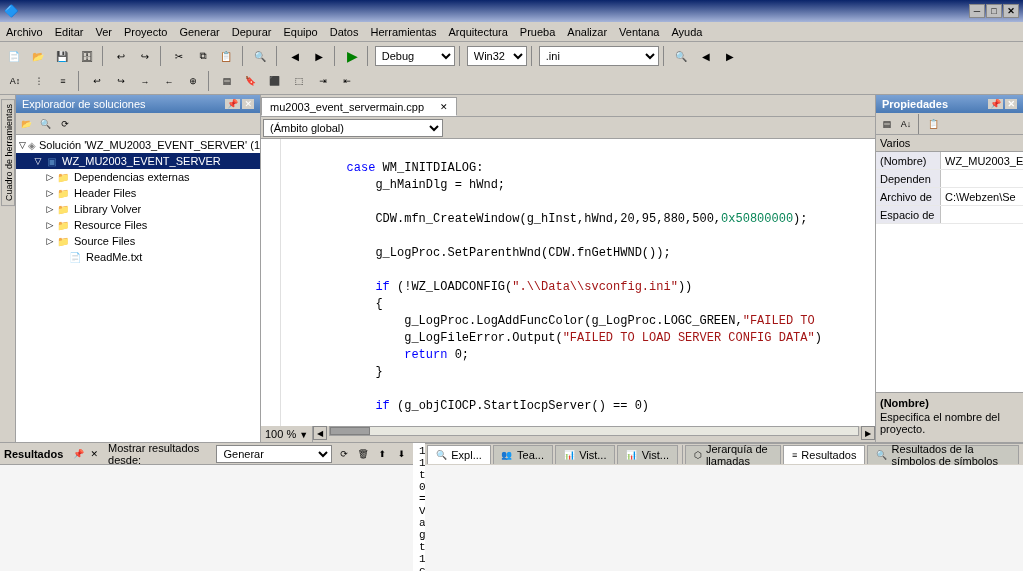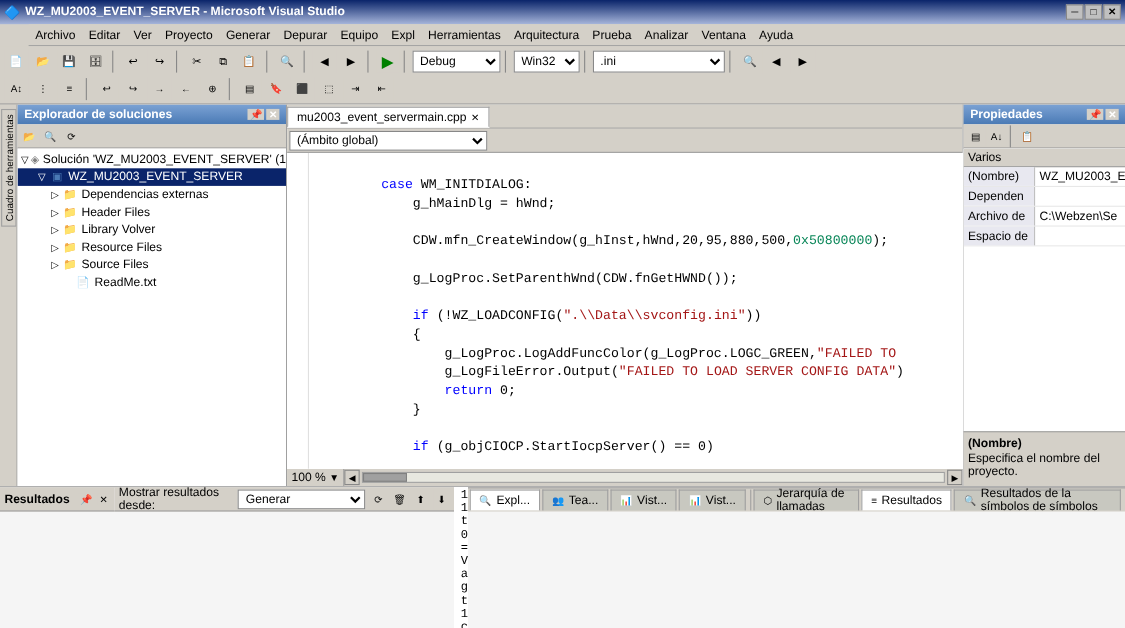--- a/index.html
+++ b/index.html
@@ -5,48 +5,48 @@
     * { margin: 0; padding: 0; box-sizing: border-box; }
     body { font-family: 'Segoe UI', Tahoma, Geneva, Verdana, sans-serif; font-size: 11px; background: #d4d0c8; overflow: hidden; width: 1023px; height: 571px; }
     
     
     #title-bar { background: linear-gradient(to bottom, #0a246a, #a6b5da); color: white; height: 22px; display: flex; align-items: center; justify-content: space-between; padding: 0 4px; font-size: 11px; font-weight: bold; }
     #title-bar-left { display: flex; align-items: center; gap: 4px; }
     #title-bar-right { display: flex; gap: 1px; }
     .title-btn { width: 16px; height: 14px; background: #c0c0c0; border: 1px solid #888; font-size: 9px; display: flex; align-items: center; justify-content: center; cursor: pointer; color: black; }
     
     
-    #menu-bar { background: #d4d0c8; height: 20px; display: flex; align-items: center; border-bottom: 1px solid #a0a0a0; margin-left: 26px; }
+    #menu-bar { background: #d4d0c8; height: 20px; display: flex; align-items: center; border-bottom: 1px solid #a0a0a0; }
     .menu-item { padding: 2px 6px; font-size: 11px; cursor: pointer; color: #000; }
     
     
     #toolbar-area { background: #d4d0c8; border-bottom: 1px solid #a0a0a0; padding: 1px 0; }
     .toolbar-row { display: flex; align-items: center; padding: 1px 4px; gap: 2px; height: 26px; }
     .tb-btn { width: 22px; height: 22px; background: #d4d0c8; border: 1px solid transparent; display: flex; align-items: center; justify-content: center; cursor: pointer; font-size: 10px; }
     .tb-sep { width: 4px; height: 20px; border-left: 1px solid #888; margin: 0 2px; }
     .tb-combo { height: 20px; font-size: 11px; border: 1px solid #888; background: white; padding: 0 2px; }
     .tb-play { background: #d4d0c8; border: 1px solid transparent; padding: 1px 4px; cursor: pointer; display: flex; align-items: center; color: #008000; font-size: 14px; }
     
     
     #solution-panel { width: 245px; background: #f5f5f5; border-right: 1px solid #a0a0a0; display: flex; flex-direction: column; }
-    #solution-header { background: linear-gradient(to bottom, #7ba2d4, #4a7ab5); color: white; font-size: 11px; font-weight: bold; padding: 3px 6px; display: flex; align-items: center; justify-content: space-between; }
+    #solution-header { background: linear-gradient(to bottom, #7ba2d4, #4a7ab5); color: white; font-size: 11px; font-weight: normal; padding: 3px 6px; display: flex; align-items: center; justify-content: space-between; }
     #solution-toolbar { background: #d4d0c8; border-bottom: 1px solid #a0a0a0; display: flex; align-items: center; padding: 1px 2px; gap: 1px; height: 22px; }
     #solution-tree { flex: 1; background: white; overflow: auto; font-size: 11px; padding: 2px 0; }
     .tree-item { display: flex; align-items: center; padding: 1px 0; cursor: pointer; white-space: nowrap; }
     .tree-item.selected { background: #0a246a; color: white; }
     .tree-indent { display: inline-block; }
     .tree-expand { width: 12px; height: 12px; display: inline-flex; align-items: center; justify-content: center; font-size: 9px; cursor: pointer; }
     .tree-icon { width: 16px; height: 14px; display: inline-flex; align-items: center; justify-content: center; font-size: 10px; margin-right: 2px; }
     .folder-icon { color: #dcb240; }
     .tree-label { font-size: 11px; }
     
     
     #editor-area { flex: 1; display: flex; flex-direction: column; background: #f5f5f5; overflow: hidden; }
     #editor-tabs { background: #d4d0c8; border-bottom: 1px solid #a0a0a0; display: flex; align-items: flex-end; padding: 0 0; height: 22px; }
-    .editor-tab { background: #c8c8c0; border: 1px solid #a0a0a0; border-bottom: none; padding: 2px 8px; font-size: 11px; cursor: pointer; display: flex; align-items: center; gap: 4px; height: 19px; margin-right: 2px; }
+    .editor-tab { background: #c8c8c0; border: 1px solid #a0a0a0; border-bottom: none; padding: 2px 8px; font-size: 11px; cursor: pointer; display: flex; align-items: center; gap: 16px; height: 19px; margin-right: 2px; }
     .editor-tab.active { background: white; border-bottom: 1px solid white; font-weight: normal; }
     .tab-close { font-size: 9px; cursor: pointer; }
     #editor-nav { background: #d4d0c8; border-bottom: 1px solid #a0a0a0; display: flex; align-items: center; padding: 1px 2px; gap: 2px; height: 22px; }
     .nav-combo { height: 18px; font-size: 11px; border: 1px solid #888; background: white; padding: 0 2px; flex: 1; }
     #code-area { flex: 1; background: white; overflow: auto; font-family: 'Courier New', monospace; font-size: 12px; display: flex; }
     #line-numbers { background: white; padding: 4px 6px 4px 2px; text-align: right; color: #808080; min-width: 20px; font-size: 11px; border-right: 1px solid #e0e0e0; user-select: none; line-height: 17px; }
     #code-content { flex: 1; padding: 4px 8px; white-space: pre; line-height: 17px; font-size: 12px; overflow: visible; }
     .kw { color: #0000ff; }
     .str { color: #a31515; }
     
@@ -69,50 +69,49 @@
     .bottom-label { font-size: 11px; }
     .bottom-combo { height: 18px; font-size: 11px; border: 1px solid #888; background: white; padding: 0 2px; width: 140px; }
     #output-area { flex: 1; background: white; overflow: auto; padding: 2px 6px; font-family: 'Courier New', monospace; font-size: 11px; }
     
     
     #bottom-tabs { background: #d4d0c8; border-top: 1px solid #a0a0a0; display: flex; align-items: center; height: 22px; }
     .bottom-tab { padding: 2px 8px; font-size: 11px; cursor: pointer; border: 1px solid #a0a0a0; border-bottom: none; background: #c8c8c0; height: 19px; display: flex; align-items: center; gap: 4px; margin-right: 2px; }
     .bottom-tab.active { background: white; }
 
     
-    #h-scroll-area { height: 16px; background: #d4d0c8; display: flex; align-items: center; }
+    #h-scroll-area { height: 16px; background: #d4d0c8; display: flex; }
     .scroll-btn { width: 14px; height: 14px; background: #d4d0c8; border: 1px solid #888; display: flex; align-items: center; justify-content: center; font-size: 8px; cursor: pointer; }
     .scroll-track { flex: 1; height: 10px; background: #e8e8e0; margin: 0 2px; border: 1px solid #a0a0a0; }
 
     .panel-control-btn { font-size: 9px; cursor: pointer; padding: 0 2px; background: #d4d0c8; border: none; }
   </style>
 </head>
 <body>
 
 <div id="title-bar">
   <div id="title-bar-left">
     <span style="font-size:12px;">🔷</span>
-    <span>WZ_MU2003_EVENT_SERVER - Microsoft Visual Studio</span>
   </div>
   <div id="title-bar-right">
     <div class="title-btn">─</div>
     <div class="title-btn">□</div>
     <div class="title-btn">✕</div>
   </div>
 </div>
 
 <div id="menu-bar">
   <div class="menu-item">Archivo</div>
   <div class="menu-item">Editar</div>
   <div class="menu-item">Ver</div>
   <div class="menu-item">Proyecto</div>
   <div class="menu-item">Generar</div>
   <div class="menu-item">Depurar</div>
   <div class="menu-item">Equipo</div>
-  <div class="menu-item">Expl</div>
+  <div class="menu-item">Datos</div>
   <div class="menu-item">Herramientas</div>
   <div class="menu-item">Arquitectura</div>
   <div class="menu-item">Prueba</div>
   <div class="menu-item">Analizar</div>
   <div class="menu-item">Ventana</div>
   <div class="menu-item">Ayuda</div>
 </div>
 
 <div id="toolbar-area">
   <div class="toolbar-row">

